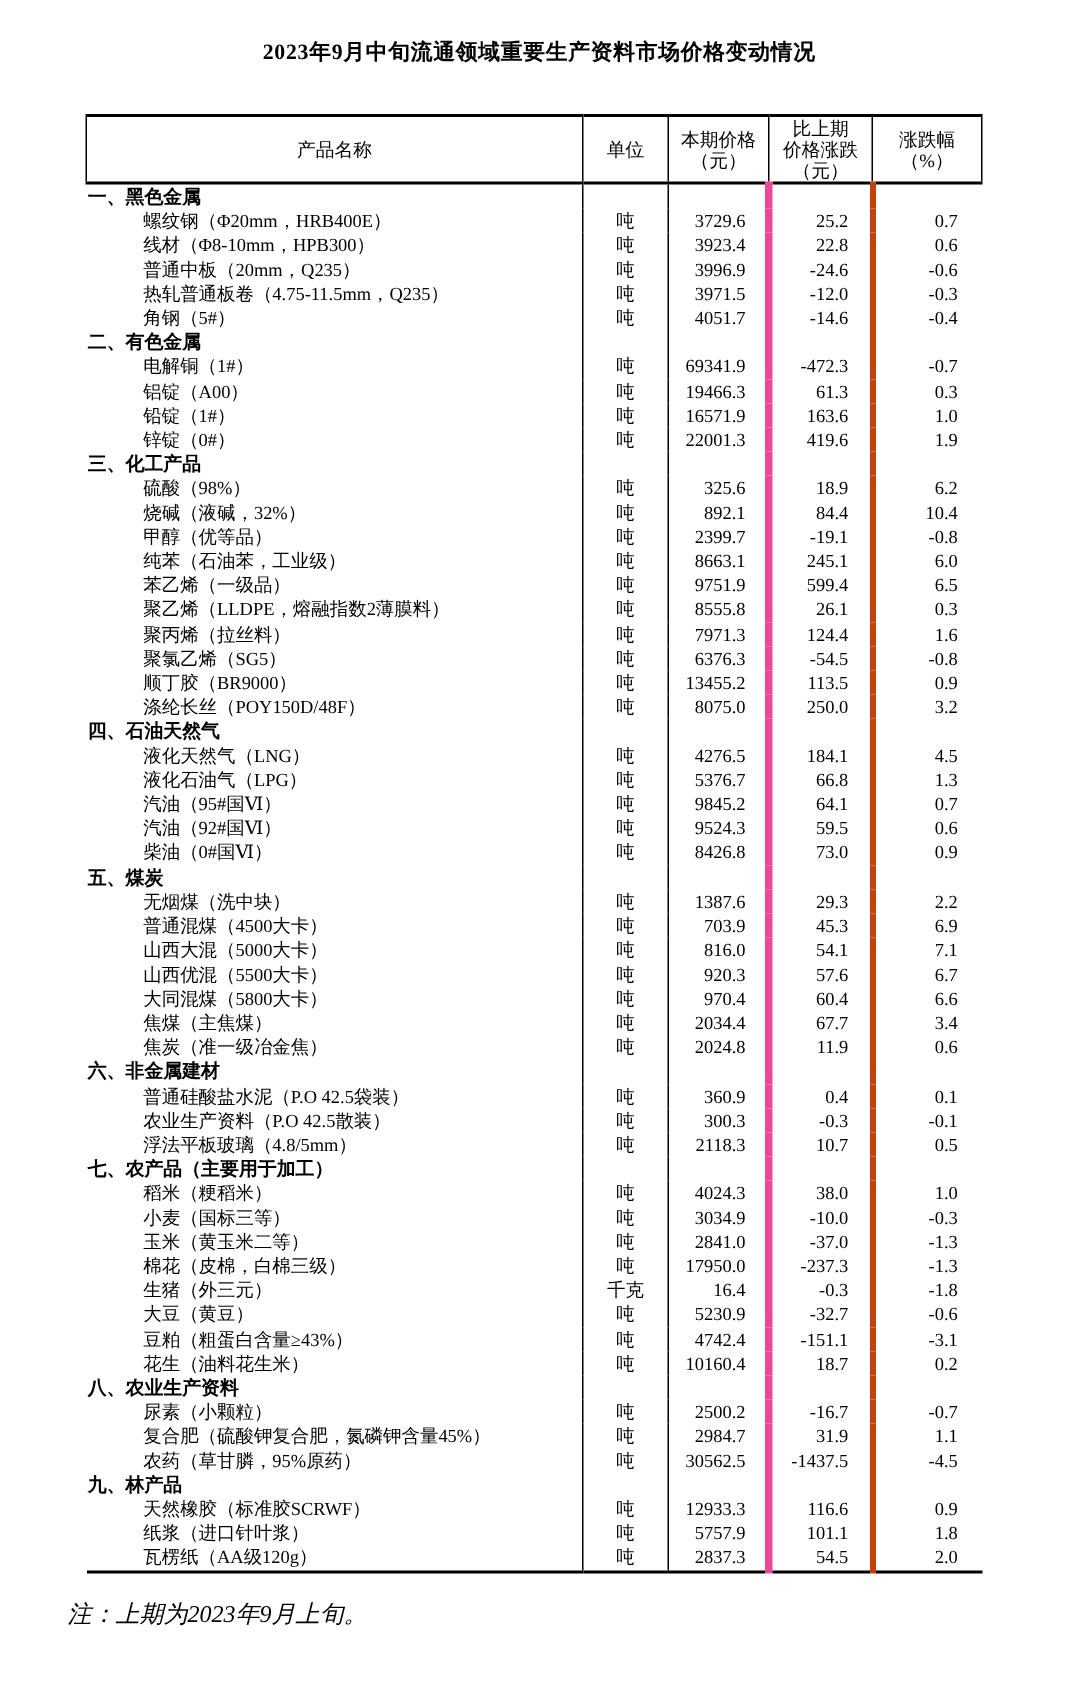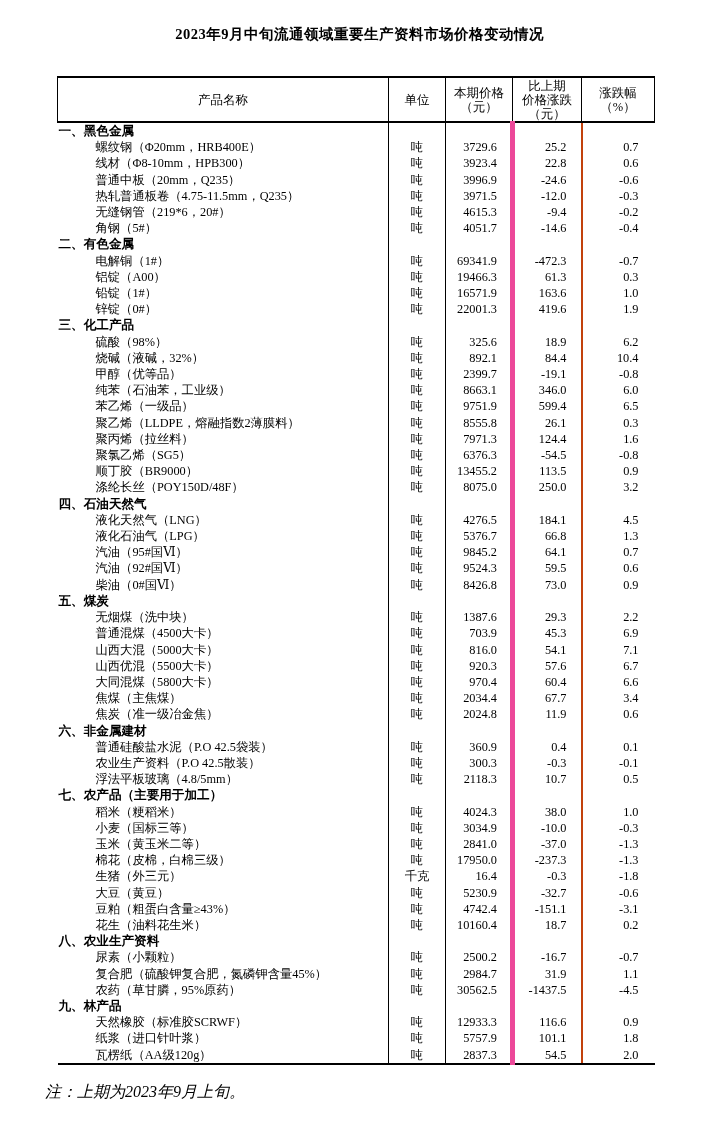--- a/index.html
+++ b/index.html
@@ -56,21 +56,21 @@
     height: 16.2px;
     padding: 0;
     vertical-align: middle;
     white-space: nowrap;
     overflow: hidden;
   }
   tbody td.c-name   { text-align: left; padding-left: 38px; margin-top: 21px; }
   tbody tr.section td.c-name { padding-left: 1px; font-weight: bold; font-size: 12.6px; }
   tbody td.c-unit   { text-align: center; border-left: 1px solid #000; border-right: 1px solid #000; }
   tbody td.c-price  { text-align: right; padding-right: 13px; border-right: 5px solid #ec4899; }
-  tbody td.c-change { text-align: right; padding-right: 14px; border-right: 2px solid #c2410c; }
+  tbody td.c-change { text-align: right; padding-right: 14px; border-right: 4px solid #c2410c; }
   tbody td.c-pct    { text-align: right; padding-right: 16px; }
   tbody tr.last td  { border-bottom: 2px solid #000; }
 
   .footnote {
     margin: 17px 0 0 45px;
     font-size: 16px;
     font-style: italic;
   }
 </style>
 </head>
@@ -130,27 +130,20 @@
     <td class="c-pct">-0.6</td>
   </tr>
         <tr>
     <td class="c-name">热轧普通板卷（4.75-11.5mm，Q235）</td>
     <td class="c-unit">吨</td>
     <td class="c-price">3971.5</td>
     <td class="c-change">-12.0</td>
     <td class="c-pct">-0.3</td>
   </tr>
         <tr>
-    <td class="c-name">无缝钢管（219*6，20#）</td>
-    <td class="c-unit">吨</td>
-    <td class="c-price">4615.3</td>
-    <td class="c-change">-9.4</td>
-    <td class="c-pct">-0.2</td>
-  </tr>
-        <tr>
     <td class="c-name">角钢（5#）</td>
     <td class="c-unit">吨</td>
     <td class="c-price">4051.7</td>
     <td class="c-change">-14.6</td>
     <td class="c-pct">-0.4</td>
   </tr>
         <tr class="section">
     <td class="c-name">二、有色金属</td>
     <td class="c-unit"></td>
     <td class="c-price"></td>
@@ -210,21 +203,21 @@
     <td class="c-name">甲醇（优等品）</td>
     <td class="c-unit">吨</td>
     <td class="c-price">2399.7</td>
     <td class="c-change">-19.1</td>
     <td class="c-pct">-0.8</td>
   </tr>
         <tr>
     <td class="c-name">纯苯（石油苯，工业级）</td>
     <td class="c-unit">吨</td>
     <td class="c-price">8663.1</td>
-    <td class="c-change">346.0</td>
+    <td class="c-change">245.1</td>
     <td class="c-pct">6.0</td>
   </tr>
         <tr>
     <td class="c-name">苯乙烯（一级品）</td>
     <td class="c-unit">吨</td>
     <td class="c-price">9751.9</td>
     <td class="c-change">599.4</td>
     <td class="c-pct">6.5</td>
   </tr>
         <tr>

